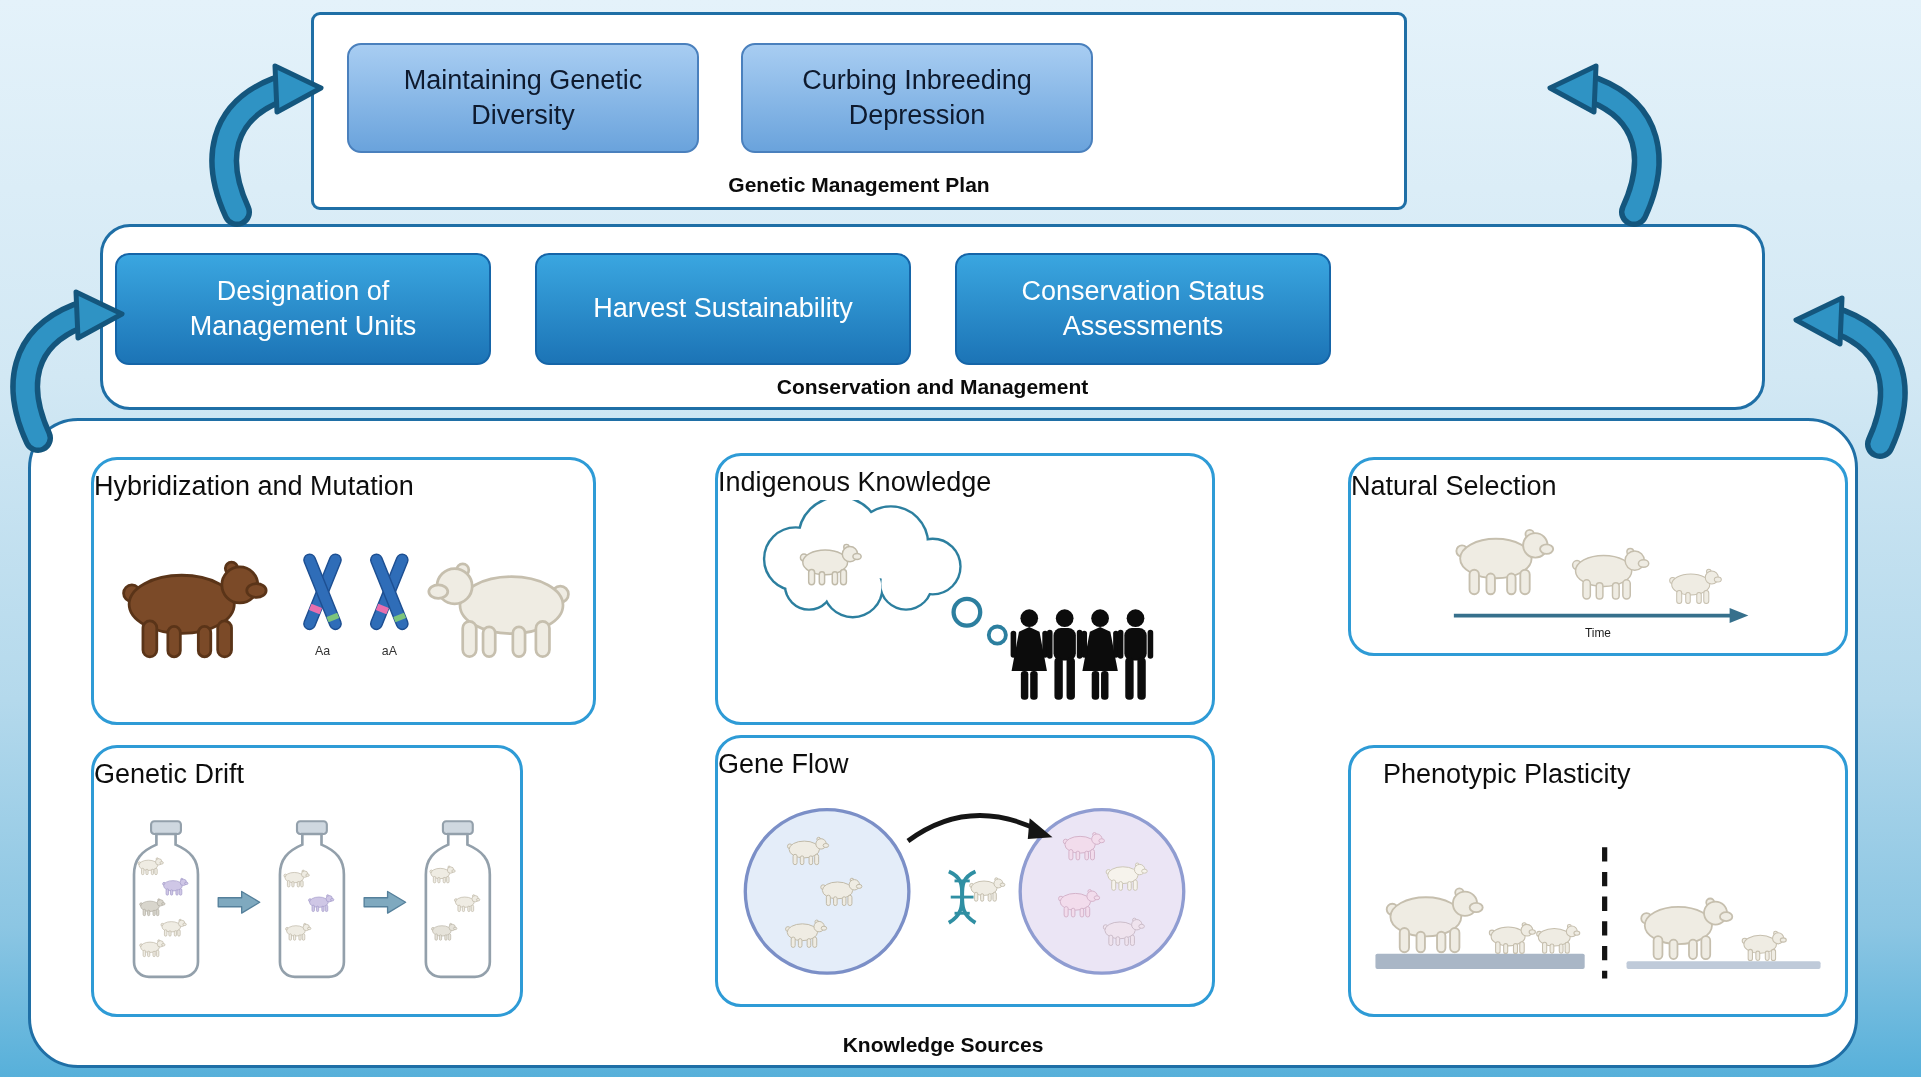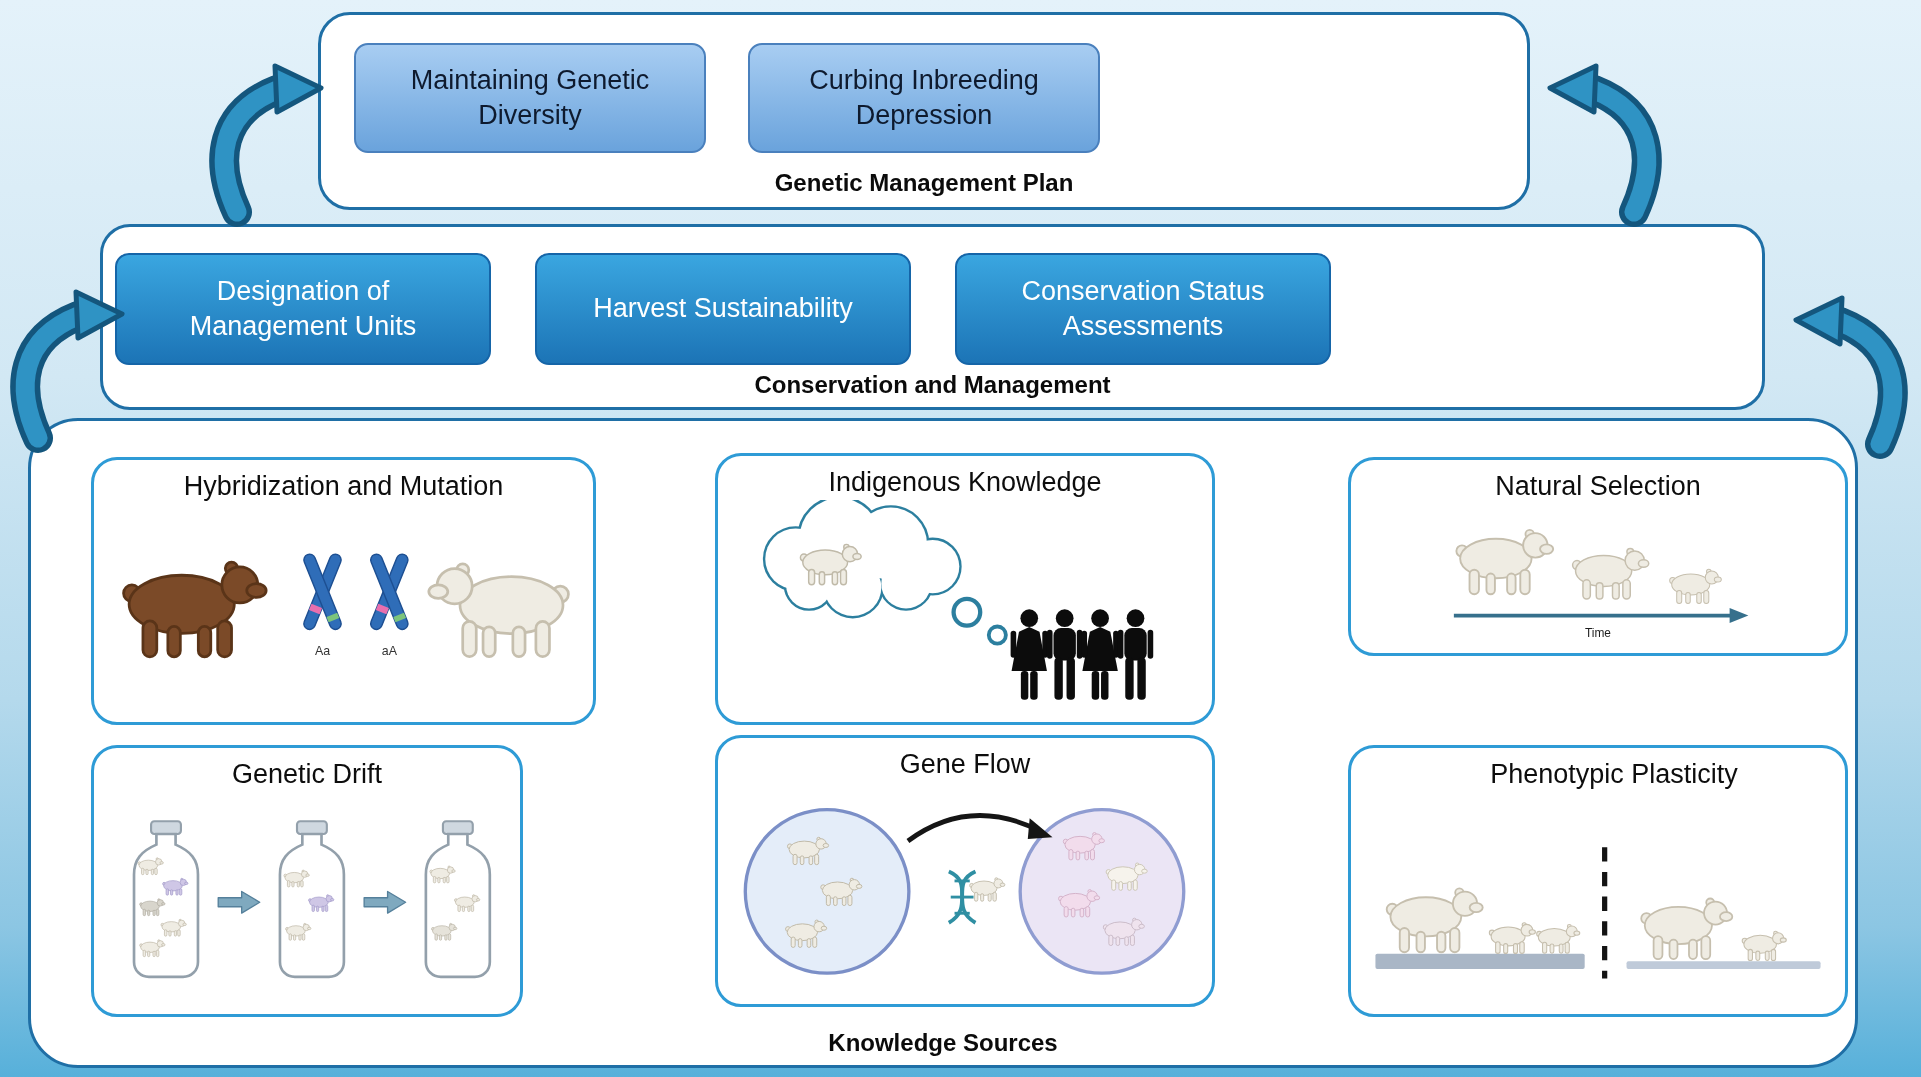--- a/index.html
+++ b/index.html
@@ -3,23 +3,23 @@
 <meta charset="utf-8">
 <style>
   * { margin:0; padding:0; box-sizing:border-box; }
   body { font-family:"Liberation Sans", sans-serif; }
   .canvas{
     position:relative; width:1921px; height:1077px; overflow:hidden;
     background:linear-gradient(180deg,#e4f2fa 0%,#d2e8f4 35%,#b4d9ec 65%,#8cc6e3 86%,#57b0da 100%);
   }
   .sect{ position:absolute; background:#fff; border:3px solid #1f6fa6; z-index:2; }
   .sect-title{ position:absolute; left:0; right:0; text-align:center;
-    font-weight:700; font-size:24px; color:#0b0b0b; }
+    font-weight:700; font-size:21px; color:#0b0b0b; }
   
-  .sect-gmp{ left:318px; top:12px; width:1212px; height:198px; border-radius:32px; }
+  .sect-gmp{ left:311px; top:12px; width:1096px; height:198px; border-radius:9px; }
   .gmp-boxes{ position:absolute; left:33px; top:28px; display:flex; gap:42px; }
   .gmp-box{
     width:352px; height:110px; border-radius:14px;
     background:linear-gradient(180deg,#a8cdf2 0%,#6aa3dc 100%);
     border:2px solid #4a80bd; color:#0e1a2e; font-size:27px; line-height:1.3;
     display:flex; align-items:center; justify-content:center; text-align:center;
     padding:0 42px;
   }
   .sect-gmp .sect-title{ bottom:10px; }
   
@@ -30,21 +30,21 @@
     background:linear-gradient(180deg,#3aa6e0 0%,#1c74b6 100%);
     border:2px solid #1565a8; color:#ffffff; font-size:27px; line-height:1.3;
     display:flex; align-items:center; justify-content:center; text-align:center;
     padding:0 44px;
   }
   .sect-cm .sect-title{ bottom:8px; }
   
   .sect-ks{ left:28px; top:418px; width:1830px; height:650px; border-radius:50px; }
   .sect-ks .sect-title{ bottom:8px; }
   .panel{ position:absolute; background:#fff; border:3px solid #2e9bd6; border-radius:26px; }
-  .panel-title{ text-align:center; font-size:27px; color:#0d0d0d; margin-top:11px; font-weight:400; }
+  .panel-title{ font-size:27px; color:#0d0d0d; margin-top:11px; font-weight:400; }
   .panel-svg{ position:absolute; left:6px; top:44px; width:calc(100% - 12px); height:calc(100% - 52px); }
   .p1{ left:60px;  top:36px;  width:505px; height:268px; }
   .p2{ left:684px; top:32px;  width:500px; height:272px; }
   .p3{ left:1317px;top:36px;  width:500px; height:199px; }
   .p4{ left:60px;  top:324px; width:432px; height:272px; }
   .p5{ left:684px; top:314px; width:500px; height:272px; }
   .p6{ left:1317px;top:324px; width:500px; height:272px;padding-left:32px; }
   .cycle-arrow{ position:absolute; z-index:3; }
   svg text{ font-family:"Liberation Sans", sans-serif; }
 </style>

